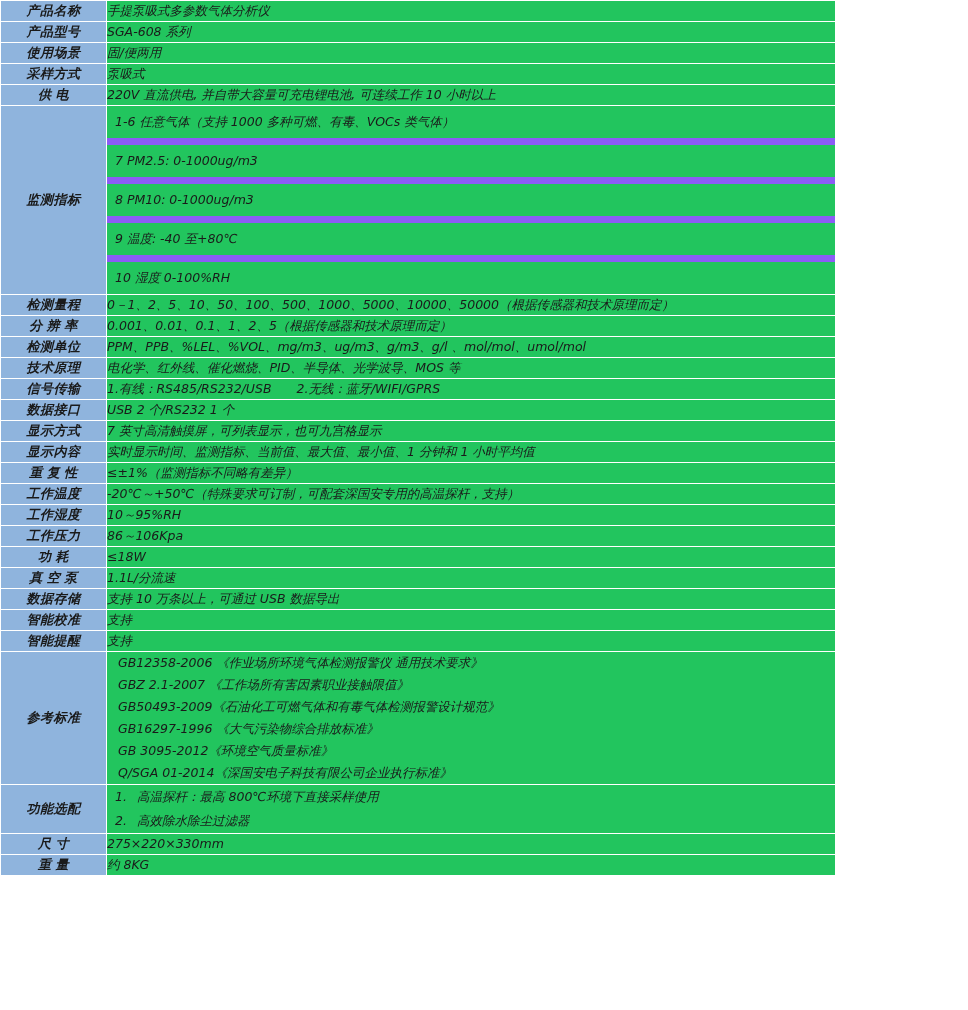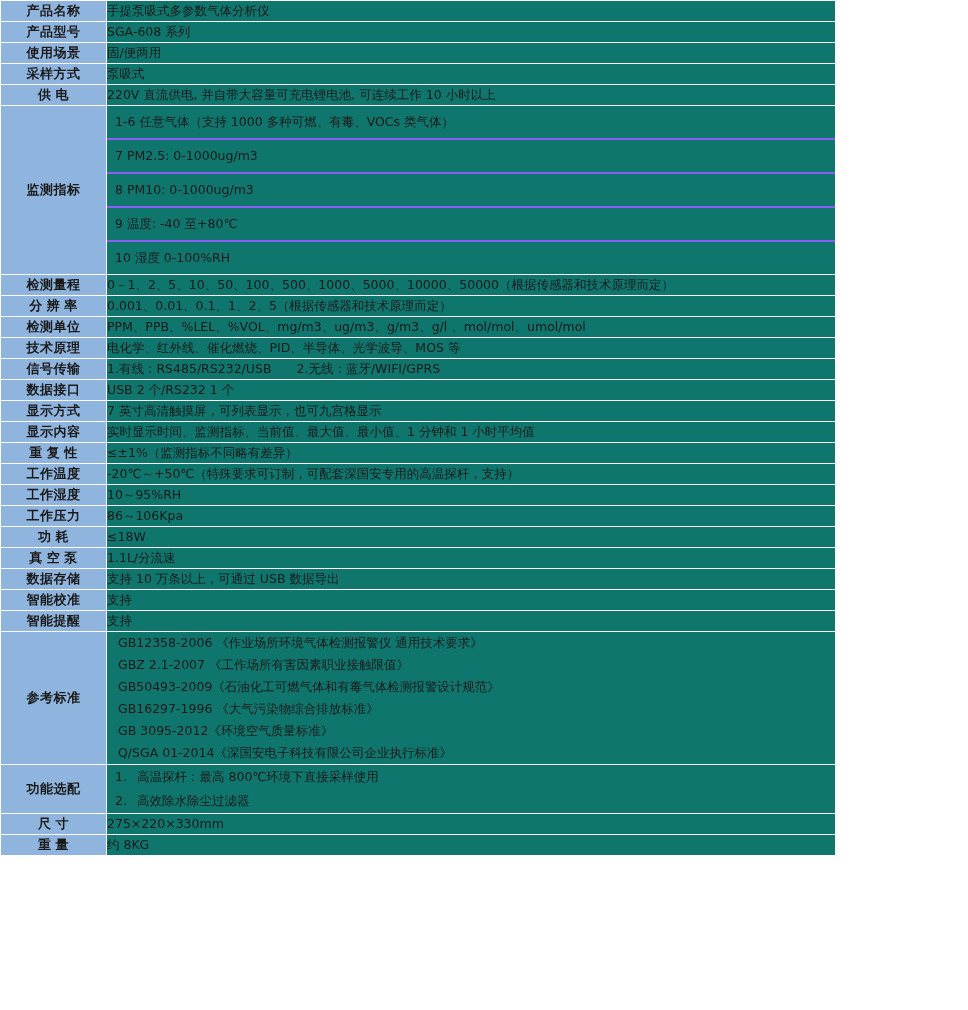--- a/index.html
+++ b/index.html
@@ -8,50 +8,51 @@
     background: #ffffff;
   }
   body {
     font-family: "Liberation Sans", "DejaVu Sans", sans-serif;
     width: 968px;
   }
   #spec-table {
     border-collapse: collapse;
     width: 836px;
     table-layout: fixed;
+    font-style: italic;
   }
   #spec-table td {
     border: 1px solid #ffffff;
     padding: 0;
     vertical-align: middle;
   }
   td.label {
     width: 105px;
     background: #8fb4dd;
     color: #1a1a1a;
     font-size: 13px;
     font-weight: bold;
     text-align: center;
     letter-spacing: 0.5px;
     padding: 6px 4px;
     line-height: 1.5;
   }
   td.value {
-    background: #0f766e;
+    background: #22c55e;
     color: #1a1a1a;
     font-size: 12.5px;
     padding: 6px 8px;
     line-height: 1.6;
     font-family: "DejaVu Sans", "Liberation Sans", sans-serif;
   }
   td.value.multi {
     padding: 0;
   }
   .sub-row {
-    border-bottom: 2px solid #8b5cf6;
+    border-bottom: 7px solid #8b5cf6;
     padding: 6px 8px;
     font-size: 12.5px;
     line-height: 1.6;
   }
   .sub-row:last-child {
     border-bottom: none;
   }
   .lines div {
     padding: 1px 11px;
   }

